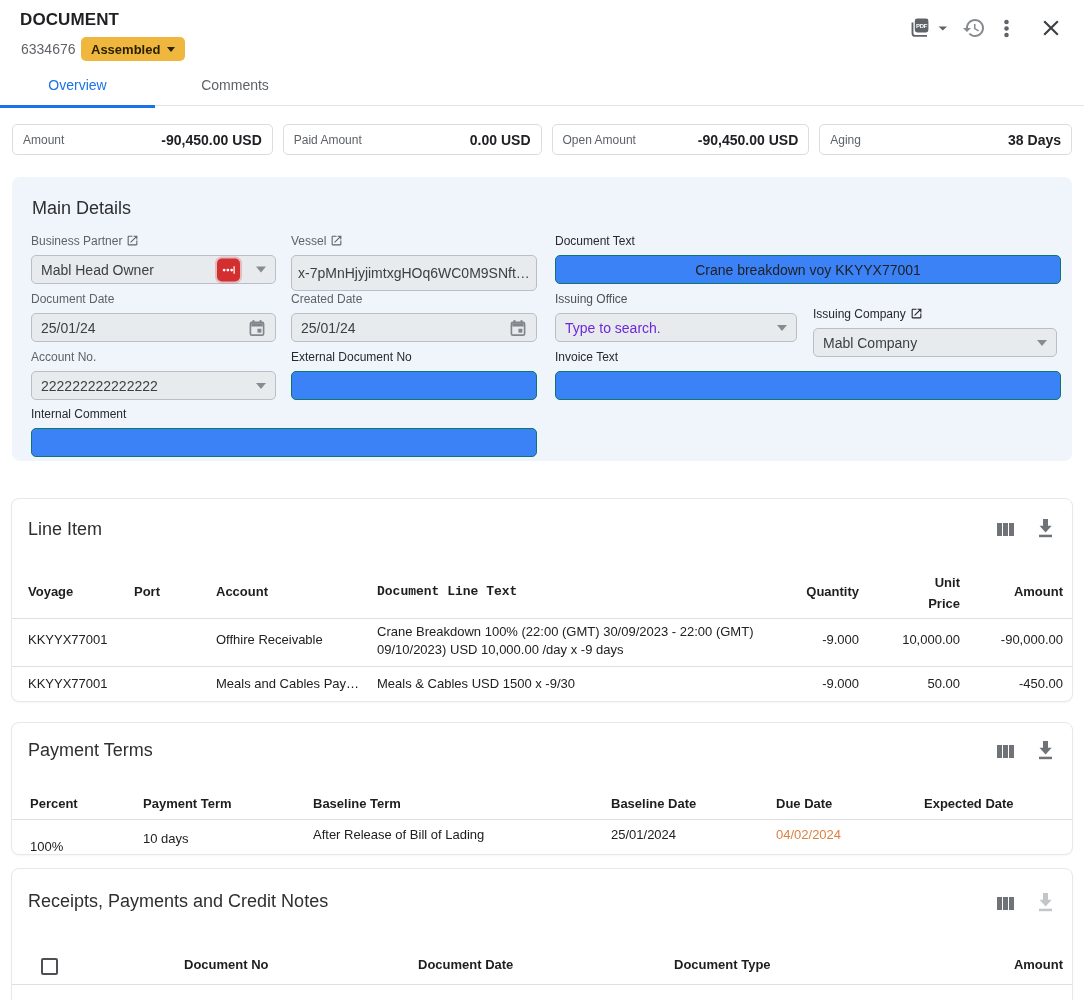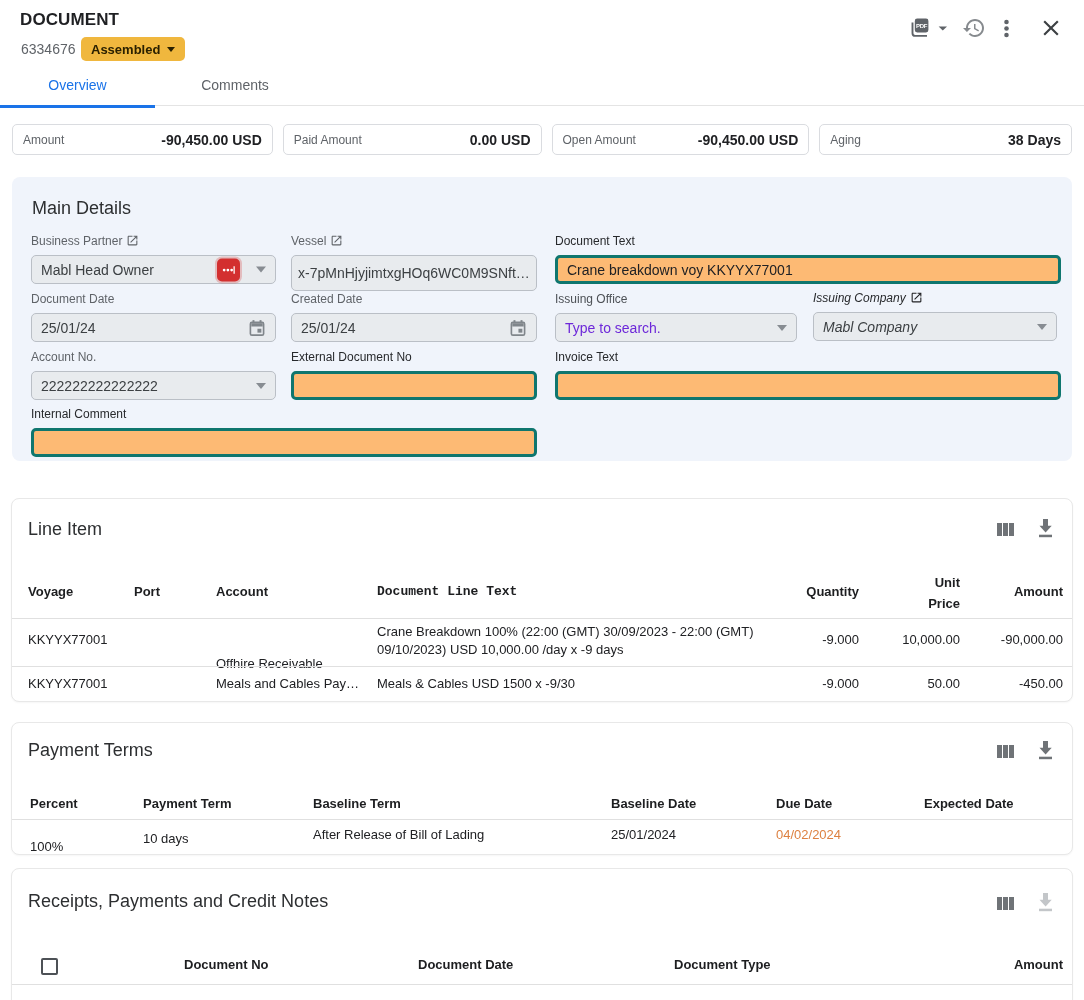--- a/index.html
+++ b/index.html
@@ -28,21 +28,21 @@
 .ab1 { width:261px; } .ab2 { width:259px; } .ab3 { width:258px; } .ab4 { width:253px; }
 
 
 .mcard { position:absolute; left:12px; top:177px; width:1060px; height:284px; background:#f0f4fb; border-radius:8px; }
 .mtitle { position:absolute; left:20px; top:21px; font-size:18px; color:#2d2f31; }
 .fld { position:absolute; }
 .fld .lbl { font-size:12px; color:#5f6368; display:flex; align-items:center; gap:4px; height:13px; margin-bottom:8px; }
 .fld .lbl.dk { color:#27292c; }
 .inp { position:relative; height:29px; border-radius:5px; font-size:14px; display:flex; align-items:center; padding:0 9px; }
 .inp.dis { background:#e8ebee; border:1px solid #babfc6; color:#3c4043; }
-.inp.wht { background:#fdba74; border:3px solid #0f766e; color:#202124; }
+.inp.wht { background:#3b82f6; border:1px solid #0f766e; color:#202124;text-align:center; }
 .inp .trunc { overflow:hidden; white-space:nowrap; text-overflow:ellipsis; flex:1; }
 .inp .ph { color:#6d28d9;text-align:right; }
 .caret-dn { width:0; height:0; border-left:5px solid transparent; border-right:5px solid transparent; border-top:6px solid #878c92; }
 .inp .rt { position:absolute; right:9px; top:50%; transform:translateY(-50%); display:flex; align-items:center; }
 .lp { width:23px; height:23px; background:#d32f2f; border-radius:5px; display:flex; align-items:center; justify-content:center; box-shadow:0 0 0 2px rgba(211,47,47,0.25); }
 
 
 .card { position:absolute; left:11px; width:1062px; background:#fff; border:1px solid #e8e8e8; border-radius:8px; box-shadow:0 1px 2px rgba(0,0,0,0.04); }
 .ctitle { position:absolute; left:16px; font-size:18px; color:#2d2f31; }
 
@@ -181,21 +181,21 @@
   <div class="fld" style="left:543px; top:115px; width:242px;">
     <div class="lbl" style="color:#4d5156;">Issuing Office</div>
     <div class="inp dis">
         <span class="ph">Type to search.</span>
         <span class="rt">
           <span class="caret-dn"></span>
         </span>
       </div>
   </div>
 
-  <div class="fld" style="left:801px; top:114px; width:244px;font-style:italic;">
+  <div class="fld" style="left:801px; top:130px; width:244px;">
     <div class="lbl dk">Issuing Company <svg width="13" height="13" viewBox="0 0 24 24" fill="#202124">
           <path d="M19 19H5V5h7V3H5c-1.11 0-2 .9-2 2v14c0 1.1.89 2 2 2h14c1.1 0 2-.9 2-2v-7h-2v7zM14 3v2h3.59l-9.83 9.83 1.41 1.41L19 6.41V10h2V3h-7z"></path>
         </svg></div>
     <div class="inp dis">Mabl Company<span class="rt">
           <span class="caret-dn"></span>
         </span></div>
   </div>
 
   <div class="fld" style="left:19px; top:173px; width:245px;">
     <div class="lbl">Account No.</div>
@@ -236,21 +236,21 @@
   <div class="cell hd" style="left:16px; top:84px;">Voyage</div>
   <div class="cell hd" style="left:122px; top:84px;">Port</div>
   <div class="cell hd" style="left:204px; top:84px;">Account</div>
   <div class="cell hd" style="left:365px; top:84px;font-family:Liberation Mono, monospace;">Document Line Text</div>
   <div class="cell hd r" style="left:700px; top:84px; width:147px;">Quantity</div>
   <div class="cell hd r" style="left:800px; top:73px; width:148px; line-height:21px;">Unit<br>Price</div>
   <div class="cell hd r" style="left:900px; top:84px; width:151px;">Amount</div>
   <div class="hrule" style="top:119px;"></div>
 
   <div class="cell" style="left:16px; top:132px;">KKYYX77001</div>
-  <div class="cell" style="left:204px; top:132px;margin-top:24px;">Offhire Receivable</div>
+  <div class="cell" style="left:204px; top:132px;">Offhire Receivable</div>
   <div class="cell" style="left:365px; top:124px; white-space:nowrap; line-height:18px;">Crane Breakdown 100% (22:00 (GMT) 30/09/2023 - 22:00 (GMT)<br>09/10/2023) USD 10,000.00 /day x -9 days</div>
   <div class="cell r" style="left:700px; top:132px; width:147px;">-9.000</div>
   <div class="cell r" style="left:800px; top:132px; width:148px;">10,000.00</div>
   <div class="cell r" style="left:900px; top:132px; width:151px;">-90,000.00</div>
   <div class="hrule" style="top:167px;"></div>
 
   <div class="cell" style="left:16px; top:176px;">KKYYX77001</div>
   <div class="cell" style="left:204px; top:176px; width:147px; white-space:nowrap; overflow:hidden; text-overflow:ellipsis;">Meals and Cables Payable</div>
   <div class="cell" style="left:365px; top:176px;">Meals &amp; Cables USD 1500 x -9/30</div>
   <div class="cell r" style="left:700px; top:176px; width:147px;">-9.000</div>

